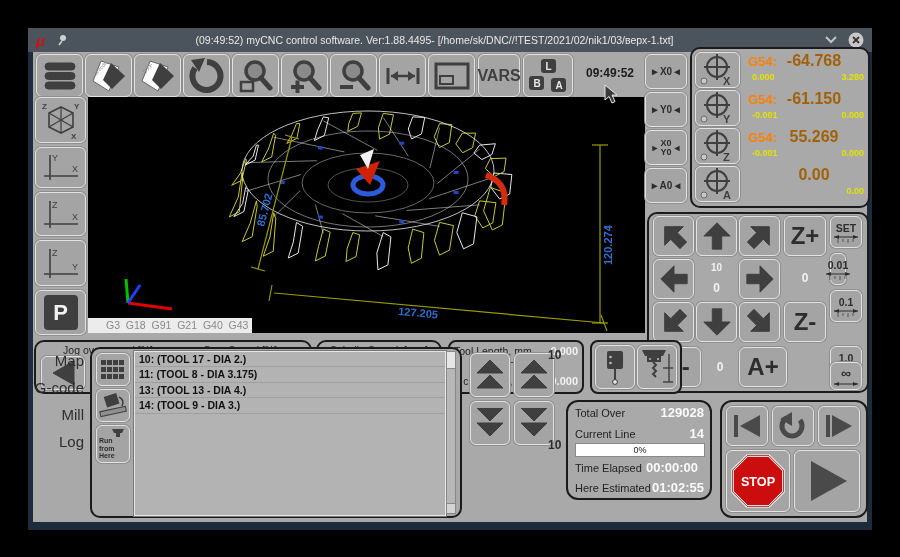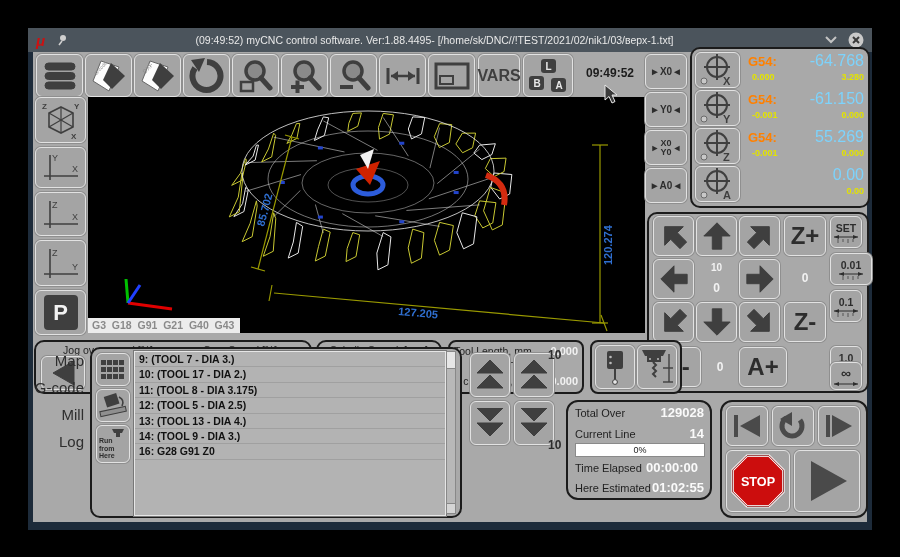--- a/index.html
+++ b/index.html
@@ -13,25 +13,25 @@
   #titlebar .title{flex:1;text-align:center;color:#e8e8e8;font-size:10.5px;white-space:nowrap;overflow:hidden;}
   #content{left:33px;top:52px;width:834px;height:470px;background:#a9a9a9;}
   
   .btn{background:#a4a4a4;border:1px solid #e2e2e2;border-radius:6px;box-sizing:border-box;
        display:flex;align-items:center;justify-content:center;box-shadow:0 0 0 1px #8f8f8f;}
   .btn svg{display:block;}
   .group{border:2px solid #1b1b1b;border-radius:10px;box-sizing:border-box;background:#a9a9a9;}
   .ico{fill:#3f3f3f;stroke:#3f3f3f;}
   
   #viewport{left:88px;top:97px;width:557px;height:236px;background:#000;}
-  #gstrip{left:88px;top:318px;width:152px;height:15px;background:#ececec;color:#8a8a8a;
-          font-size:10.5px;font-weight:bold;line-height:15px;padding-left:4px;white-space:pre;box-sizing:border-box;}
+  #gstrip{left:88px;top:318px;width:164px;height:15px;background:#ececec;color:#8a8a8a;
+          font-size:10.5px;font-weight:normal;line-height:15px;padding-left:18px;white-space:pre;box-sizing:border-box;}
   
   .dro-wcs{color:#ff8000;font-size:13px;font-weight:bold;}
-  .dro-val{color:#7dd3fc;font-size:16px;font-weight:normal;text-align:right;}
+  .dro-val{color:#a16207;font-size:16px;font-weight:bold;text-align:center;}
   .dro-sub{color:#e3e300;font-size:9px;font-weight:bold;}
   
   .joglbl{color:#f2f2f2;font-weight:bold;text-align:center;}
   .stepbtn{flex-direction:column;gap:1px;font-size:10.5px;font-weight:bold;color:#2d2d2d;}
   .bigletter{font-size:24px;font-weight:bold;color:#2d2d2d;}
   
   .spdlabel{font-size:10.5px;color:#1f1f1f;text-align:center;white-space:nowrap;}
   .spdval{color:#f2f2f2;font-size:13px;font-weight:bold;text-align:center;}
   .tool-l{font-size:10.5px;color:#1f1f1f;}
   .tool-v{font-size:11px;font-weight:bold;color:#f2f2f2;text-align:right;}
@@ -429,21 +429,21 @@
       <polygon points="0,2 5,0 5,4" fill="#2d2d2d"></polygon>
       <polygon points="24,2 19,0 19,4" fill="#2d2d2d"></polygon>
       <g stroke="#555">
         <line x1="4" y1="4" x2="4" y2="8"></line>
         <line x1="9" y1="4" x2="9" y2="7"></line>
         <line x1="14" y1="4" x2="14" y2="8"></line>
         <line x1="19" y1="4" x2="19" y2="7"></line>
       </g>
     </svg>
 </div>
-<div class="abs btn stepbtn" style="left:830px;top:253px;width:42px;height:32px">
+<div class="abs btn stepbtn" style="left:830px;top:253px;width:16px;height:32px">
   <span>0.01</span>
   <svg width="24" height="8">
       <line x1="0" y1="2" x2="24" y2="2" stroke="#2d2d2d"></line>
       <polygon points="0,2 5,0 5,4" fill="#2d2d2d"></polygon>
       <polygon points="24,2 19,0 19,4" fill="#2d2d2d"></polygon>
       <g stroke="#555">
         <line x1="4" y1="4" x2="4" y2="8"></line>
         <line x1="9" y1="4" x2="9" y2="7"></line>
         <line x1="14" y1="4" x2="14" y2="8"></line>
         <line x1="19" y1="4" x2="19" y2="7"></line>
@@ -591,27 +591,24 @@
 <div class="abs btn" style="left:96px;top:425px;width:34px;height:38px;flex-direction:column;line-height:7.5px">
   <svg width="16" height="9" style="align-self:flex-end;margin-right:2px">
     <polygon points="1,1 13,1 11,5 3,5" fill="#3f3f3f"></polygon>
       <rect x="5" y="5" width="4" height="4" fill="#3f3f3f"></rect>
   </svg>
   <span style="font-size:7px;font-weight:bold;color:#2d2d2d;align-self:flex-start;margin-left:2px">Run</span>
   <span style="font-size:7px;font-weight:bold;color:#2d2d2d;align-self:flex-start;margin-left:2px">from</span>
   <span style="font-size:7px;font-weight:bold;color:#2d2d2d;align-self:flex-start;margin-left:2px">Here</span>
 </div>
 <div class="abs" id="gclist" style="left:134px;top:351px;width:310px;height:163px">
-  <div class="gc-row">9: (TOOL 7 - DIA 3.)</div>
   <div class="gc-row">10: (TOOL 17 - DIA 2.)</div>
   <div class="gc-row">11: (TOOL 8 - DIA 3.175)</div>
-  <div class="gc-row">12: (TOOL 5 - DIA 2.5)</div>
   <div class="gc-row">13: (TOOL 13 - DIA 4.)</div>
   <div class="gc-row">14: (TOOL 9 - DIA 3.)</div>
-  <div class="gc-row">16: G28 G91 Z0</div>
 </div>
 <div class="abs" style="left:446px;top:351px;width:10px;height:163px;background:#b8b8b8;border:1px solid #888;box-sizing:border-box">
   <div style="width:100%;height:16px;background:#e6e6e6;border-bottom:1px solid #888"></div>
   <div style="position:absolute;bottom:0;width:100%;height:9px;background:#d5d5d5;border-top:1px solid #888"></div>
 </div>
 
 <div class="abs btn" style="left:470px;top:353px;width:40px;height:44px">
   <svg width="28" height="30">
     <polygon points="14,0 27,13 1,13" class="ico"></polygon>
       <polygon points="14,15 27,28 1,28" class="ico"></polygon>

